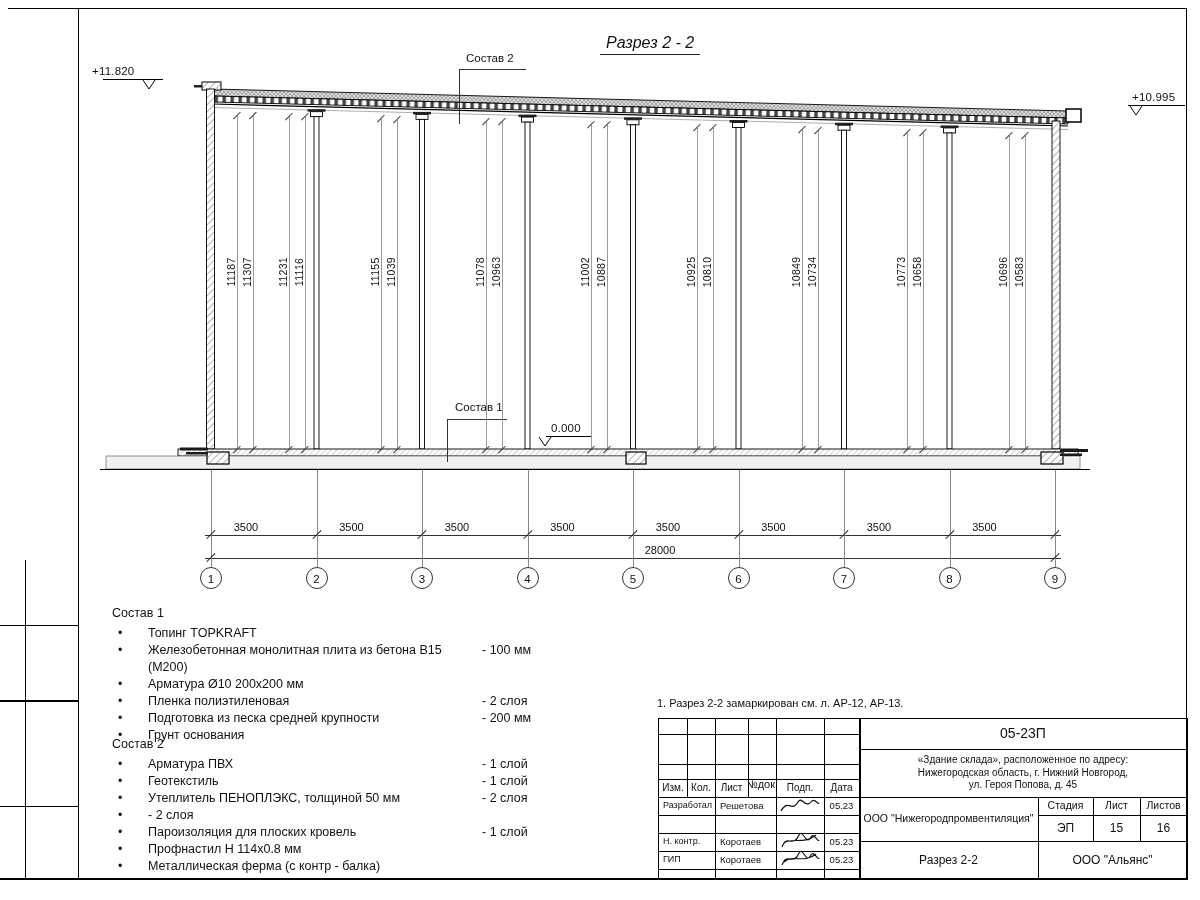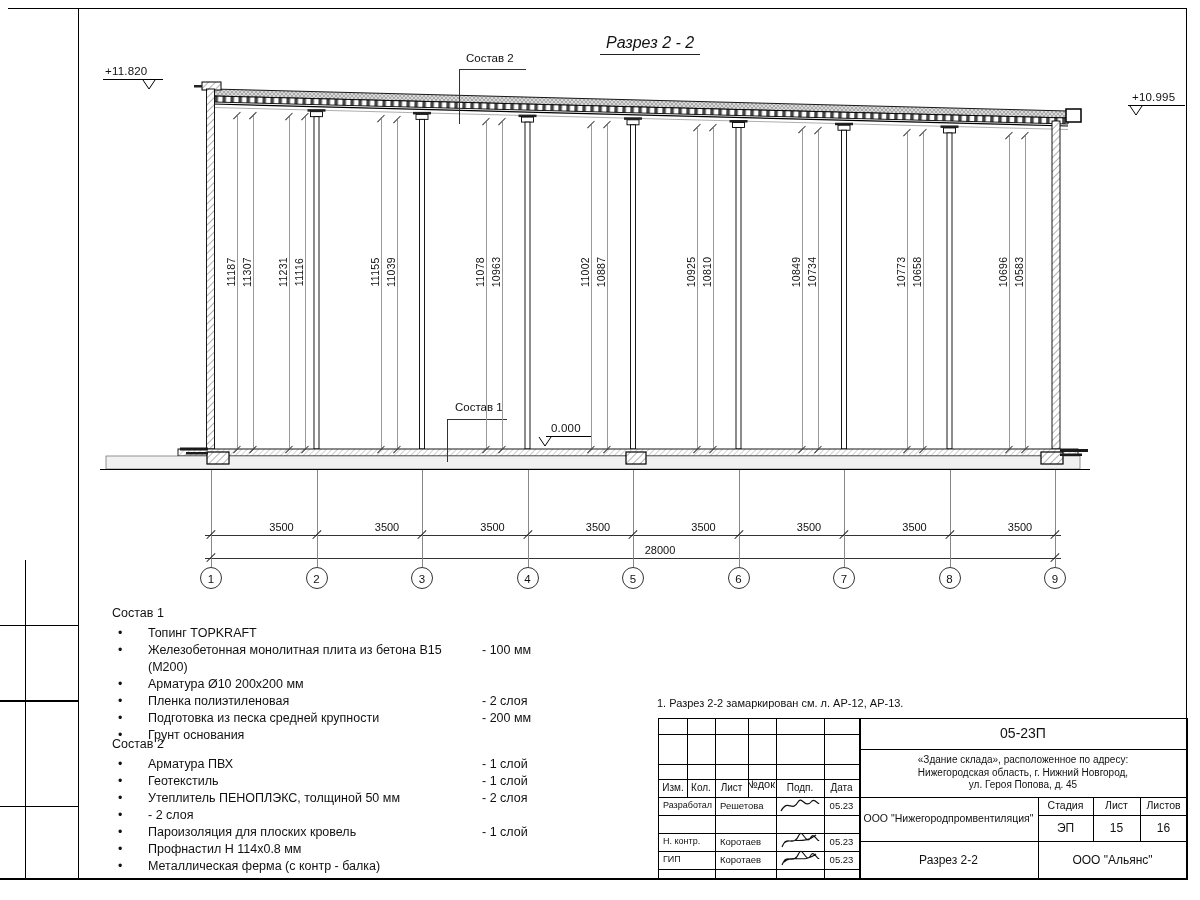--- a/index.html
+++ b/index.html
@@ -21,21 +21,21 @@
   .vdim::before{top:-1px;transform:rotate(-45deg)}
   .vdim::after{bottom:-1px;transform:rotate(-45deg)}
   .vnum{position:absolute;width:70px;height:12px;font-size:10.5px;text-align:center;
         transform:rotate(-90deg);letter-spacing:.3px;white-space:nowrap}
   
   .gridline{position:absolute;width:1px;background:#888}
   .bubble{position:absolute;width:22px;height:22px;border:1px solid #333;border-radius:50%;
           text-align:center;line-height:22px;font-size:11.5px;background:#fff;box-sizing:border-box}
   .slash{position:absolute;width:12px;height:1.2px;background:#222;transform:rotate(-45deg)}
   .dimline{position:absolute;height:1px;background:#333}
-  .baydim{position:absolute;width:60px;text-align:right;font-size:11px}
+  .baydim{position:absolute;width:60px;text-align:left;font-size:11px}
   .dimtotal{position:absolute;width:70px;text-align:center;font-size:11px}
   
   .note{position:absolute;font-size:11px}
   .list{position:absolute;width:452px;font-size:12.5px;line-height:17px}
   .list .hdr{margin-bottom:3px}
   .li{display:flex}
   .bl{width:36px;padding-left:6px;box-sizing:border-box}
   .tx{flex:1}
   .qt{width:82px;white-space:nowrap}
   
@@ -139,21 +139,21 @@
     <line x1="1128" y1="105.5" x2="1185" y2="105.5" stroke="#000" stroke-width="1"></line>
     <path d="M539,437 L545,446 L551,437" fill="none" stroke="#000" stroke-width="1"></path>
     <line x1="546" y1="436.5" x2="592" y2="436.5" stroke="#000" stroke-width="1"></line>
     <line x1="459" y1="69.5" x2="526" y2="69.5" stroke="#333" stroke-width="1"></line>
     <line x1="459.5" y1="69.5" x2="459.5" y2="124" stroke="#333" stroke-width="1"></line>
     <line x1="447" y1="419.5" x2="507" y2="419.5" stroke="#333" stroke-width="1"></line>
     <line x1="447.5" y1="419.5" x2="447.5" y2="462" stroke="#333" stroke-width="1"></line>
   </svg>
 
   <div class="dwg-title">Разрез 2 - 2</div>
-  <div class="elev" style="left:105px;top:65px">+11.820</div>
+  <div class="elev" style="left:92px;top:65px">+11.820</div>
   <div class="elev" style="left:1132px;top:91px">+10.995</div>
   <div class="elev" style="left:551px;top:422px">0.000</div>
   <div class="leader-label" style="left:466px;top:52px">Состав 2</div>
   <div class="leader-label" style="left:455px;top:401px">Состав 1</div>
 
   <div class="dimline" style="left:205px;top:535px;width:856px"></div>
   <div class="dimline" style="left:205px;top:558px;width:856px"></div>
   <div class="dimtotal" style="left:625px;top:544px">28000</div>
 
   <div class="note" style="left:657px;top:697px">1. Разрез 2-2 замаркирован см. л. АР-12, АР-13.</div>

